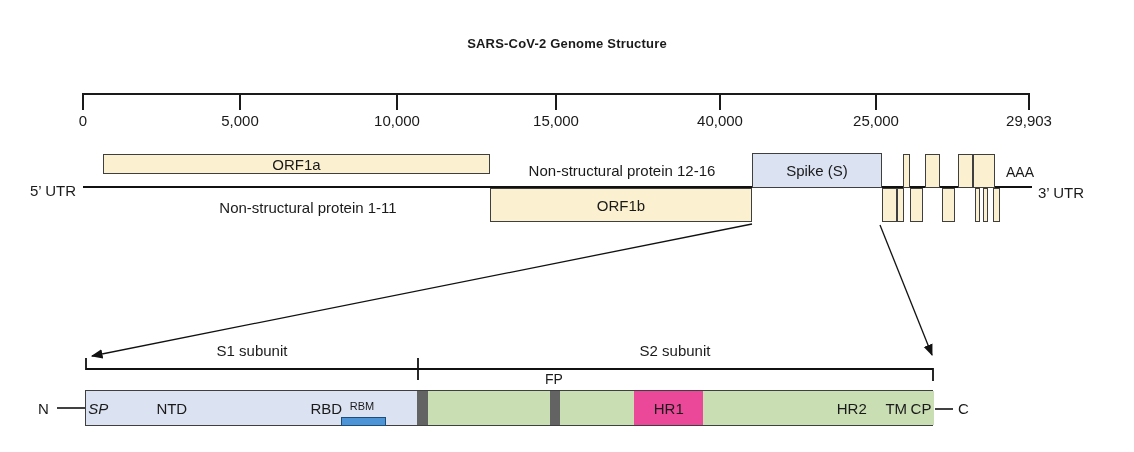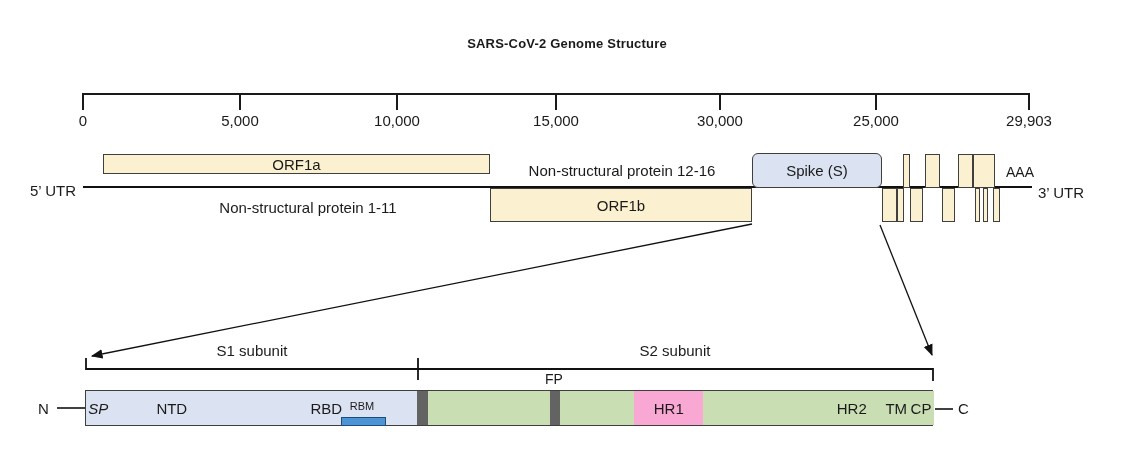--- a/index.html
+++ b/index.html
@@ -56,39 +56,39 @@
   <div id="axis-ticks">
       <div class="abs tick" style="left: 82.2px;"></div>
       <div class="abs tick-label" style="left: 38px;">0</div>
       <div class="abs tick" style="left: 239.2px;"></div>
       <div class="abs tick-label" style="left: 195px;">5,000</div>
       <div class="abs tick" style="left: 396.2px;"></div>
       <div class="abs tick-label" style="left: 352px;">10,000</div>
       <div class="abs tick" style="left: 555.2px;"></div>
       <div class="abs tick-label" style="left: 511px;">15,000</div>
       <div class="abs tick" style="left: 719.2px;"></div>
-      <div class="abs tick-label" style="left: 675px;">30,000</div>
+      <div class="abs tick-label" style="left: 675px;">40,000</div>
       <div class="abs tick" style="left: 875.2px;"></div>
       <div class="abs tick-label" style="left: 831px;">25,000</div>
       <div class="abs tick" style="left: 1028.2px;"></div>
       <div class="abs tick-label" style="left: 984px;">29,903</div>
     </div>
 
   <div class="abs" id="genome-line" style="left:83px;width:949px;"></div>
   <div class="abs endlab" style="left:14px;top:182px;width:62px;text-align:right;">5’ UTR</div>
   <div class="abs endlab" style="left:1038px;top:184px;">3’ UTR</div>
   <div class="abs" id="polya" style="left:998px;top:164px;width:44px;text-align:center;">AAA</div>
   <div id="genome-boxes">
       <div class="abs gbox" style="left: 103px; top: 154px; width: 387px; height: 20px; background: rgb(251, 240, 208);">
         <div class="">ORF1a</div>
       </div>
       <div class="abs gbox" style="left: 490px; top: 188px; width: 262px; height: 34px; background: rgb(251, 240, 208);">
         <div class="">ORF1b</div>
       </div>
-      <div class="abs gbox" style="left: 752px; top: 153px; width: 130px; height: 35px; background: rgb(219, 226, 242); border-radius: 6px;">
+      <div class="abs gbox" style="left: 752px; top: 153px; width: 130px; height: 35px; background: rgb(219, 226, 242);">
         <div class="">Spike (S)</div>
       </div>
       <div class="abs gbox" style="left: 903px; top: 154px; width: 7px; height: 34px; background: rgb(251, 240, 208);"></div>
       <div class="abs gbox" style="left: 925px; top: 154px; width: 15px; height: 34px; background: rgb(251, 240, 208);"></div>
       <div class="abs gbox" style="left: 958px; top: 154px; width: 15px; height: 34px; background: rgb(251, 240, 208);"></div>
       <div class="abs gbox" style="left: 973px; top: 154px; width: 22px; height: 34px; background: rgb(251, 240, 208);"></div>
       <div class="abs gbox" style="left: 882px; top: 188px; width: 15px; height: 34px; background: rgb(251, 240, 208);"></div>
       <div class="abs gbox" style="left: 897px; top: 188px; width: 7px; height: 34px; background: rgb(251, 240, 208);"></div>
       <div class="abs gbox" style="left: 910px; top: 188px; width: 13px; height: 34px; background: rgb(251, 240, 208);"></div>
       <div class="abs gbox" style="left: 942px; top: 188px; width: 13px; height: 34px; background: rgb(251, 240, 208);"></div>
@@ -108,21 +108,21 @@
   <div class="abs" id="spike-bar" style="left:85px;width:848px;">
       <div class="seg" style="left: 0px; width: 25.6px; background: rgb(219, 226, 242); font-style: italic;">SP</div>
       <div class="seg" style="left: 24px; width: 124.6px; background: rgb(219, 226, 242);">NTD</div>
       <div class="seg" style="left: 147px; width: 32.6px; background: rgb(219, 226, 242);"></div>
       <div class="seg" style="left: 178px; width: 125.6px; background: rgb(219, 226, 242);">RBD</div>
       <div class="seg" style="left: 302px; width: 30.6px; background: rgb(219, 226, 242);"></div>
       <div class="seg" style="left: 331px; width: 12.6px; background: rgb(99, 99, 99);"></div>
       <div class="seg" style="left: 342px; width: 123.6px; background: rgb(201, 222, 179);"></div>
       <div class="seg" style="left: 464px; width: 11.6px; background: rgb(99, 99, 99);"></div>
       <div class="seg" style="left: 474px; width: 75.6px; background: rgb(201, 222, 179);"></div>
-      <div class="seg" style="left: 548px; width: 70.6px; background: #f9a8d4;">HR1</div>
+      <div class="seg" style="left: 548px; width: 70.6px; background: #ec4899;">HR1</div>
       <div class="seg" style="left: 617px; width: 39.6px; background: rgb(201, 222, 179);"></div>
       <div class="seg" style="left: 655px; width: 79.6px; background: rgb(201, 222, 179);"></div>
       <div class="seg" style="left: 733px; width: 66.6px; background: rgb(201, 222, 179);">HR2</div>
       <div class="seg" style="left: 798px; width: 25.6px; background: rgb(201, 222, 179);">TM</div>
       <div class="seg" style="left: 822px; width: 26px; background: rgb(201, 222, 179);">CP</div>
     </div>
   <div class="abs" id="rbm-bar" style="left: 341px; width: 45px; background: rgb(77, 148, 214);"></div>
   <div class="abs" id="rbm-label" style="left:340px;">RBM</div>
 
   <div class="abs term" style="left:38px;">N</div>

